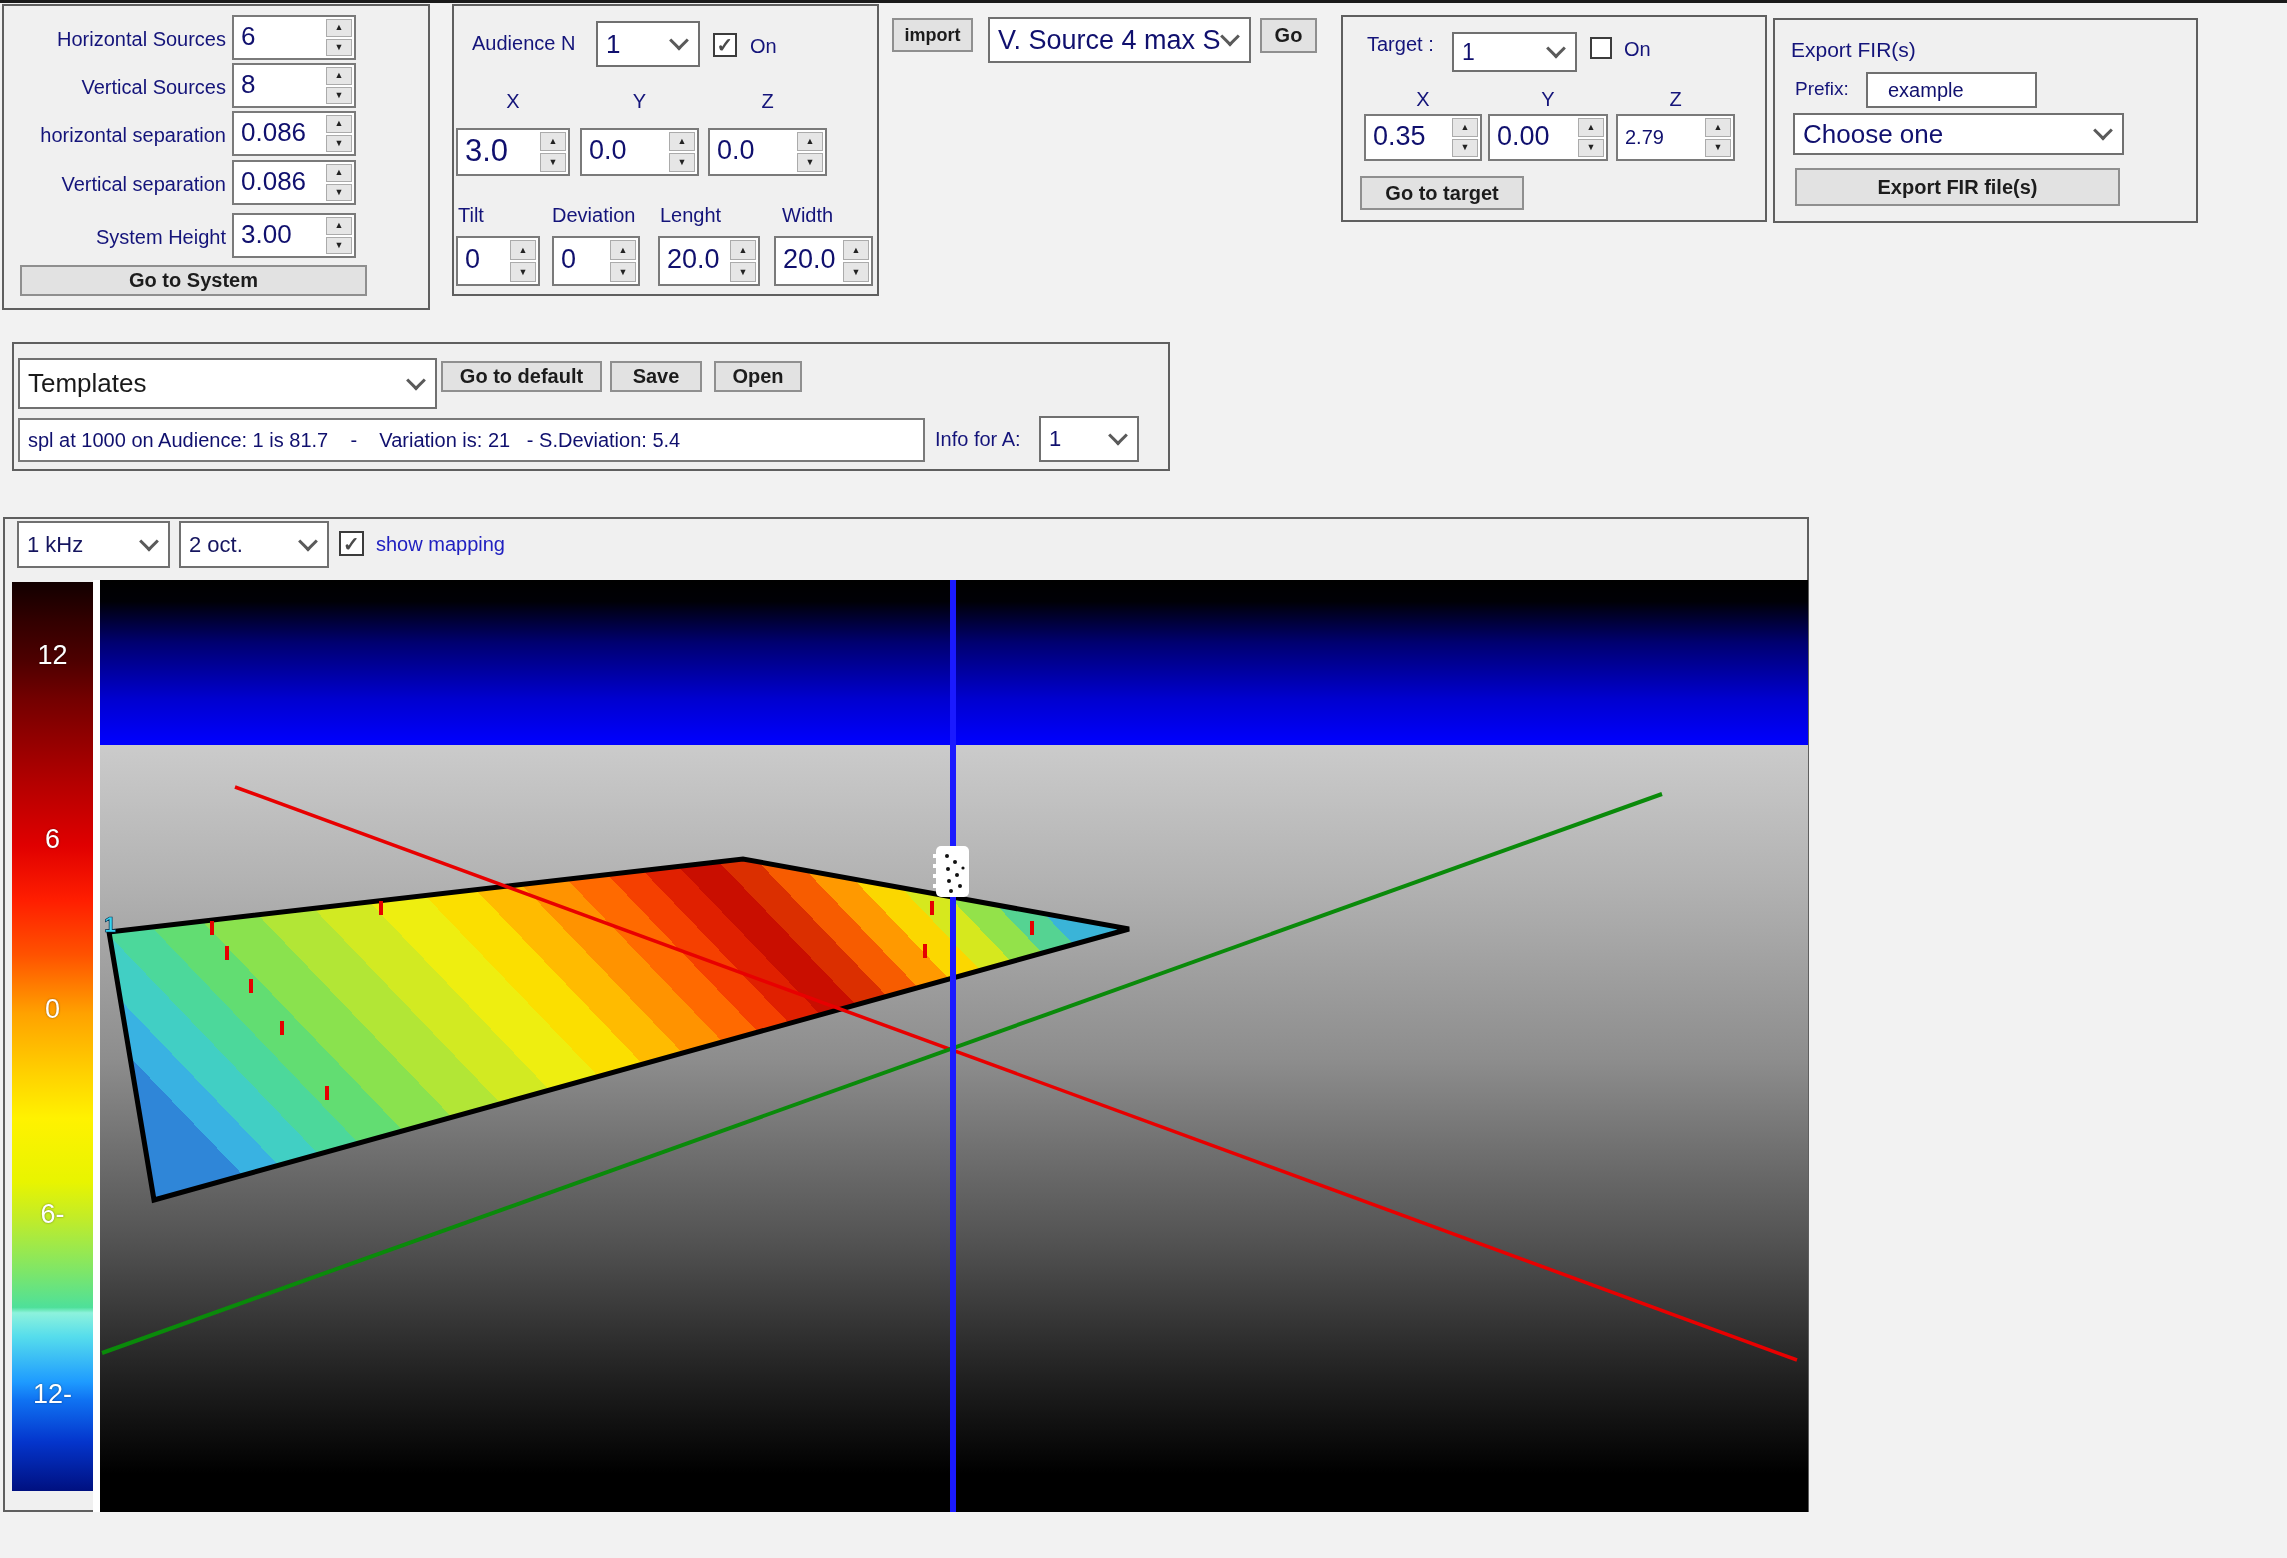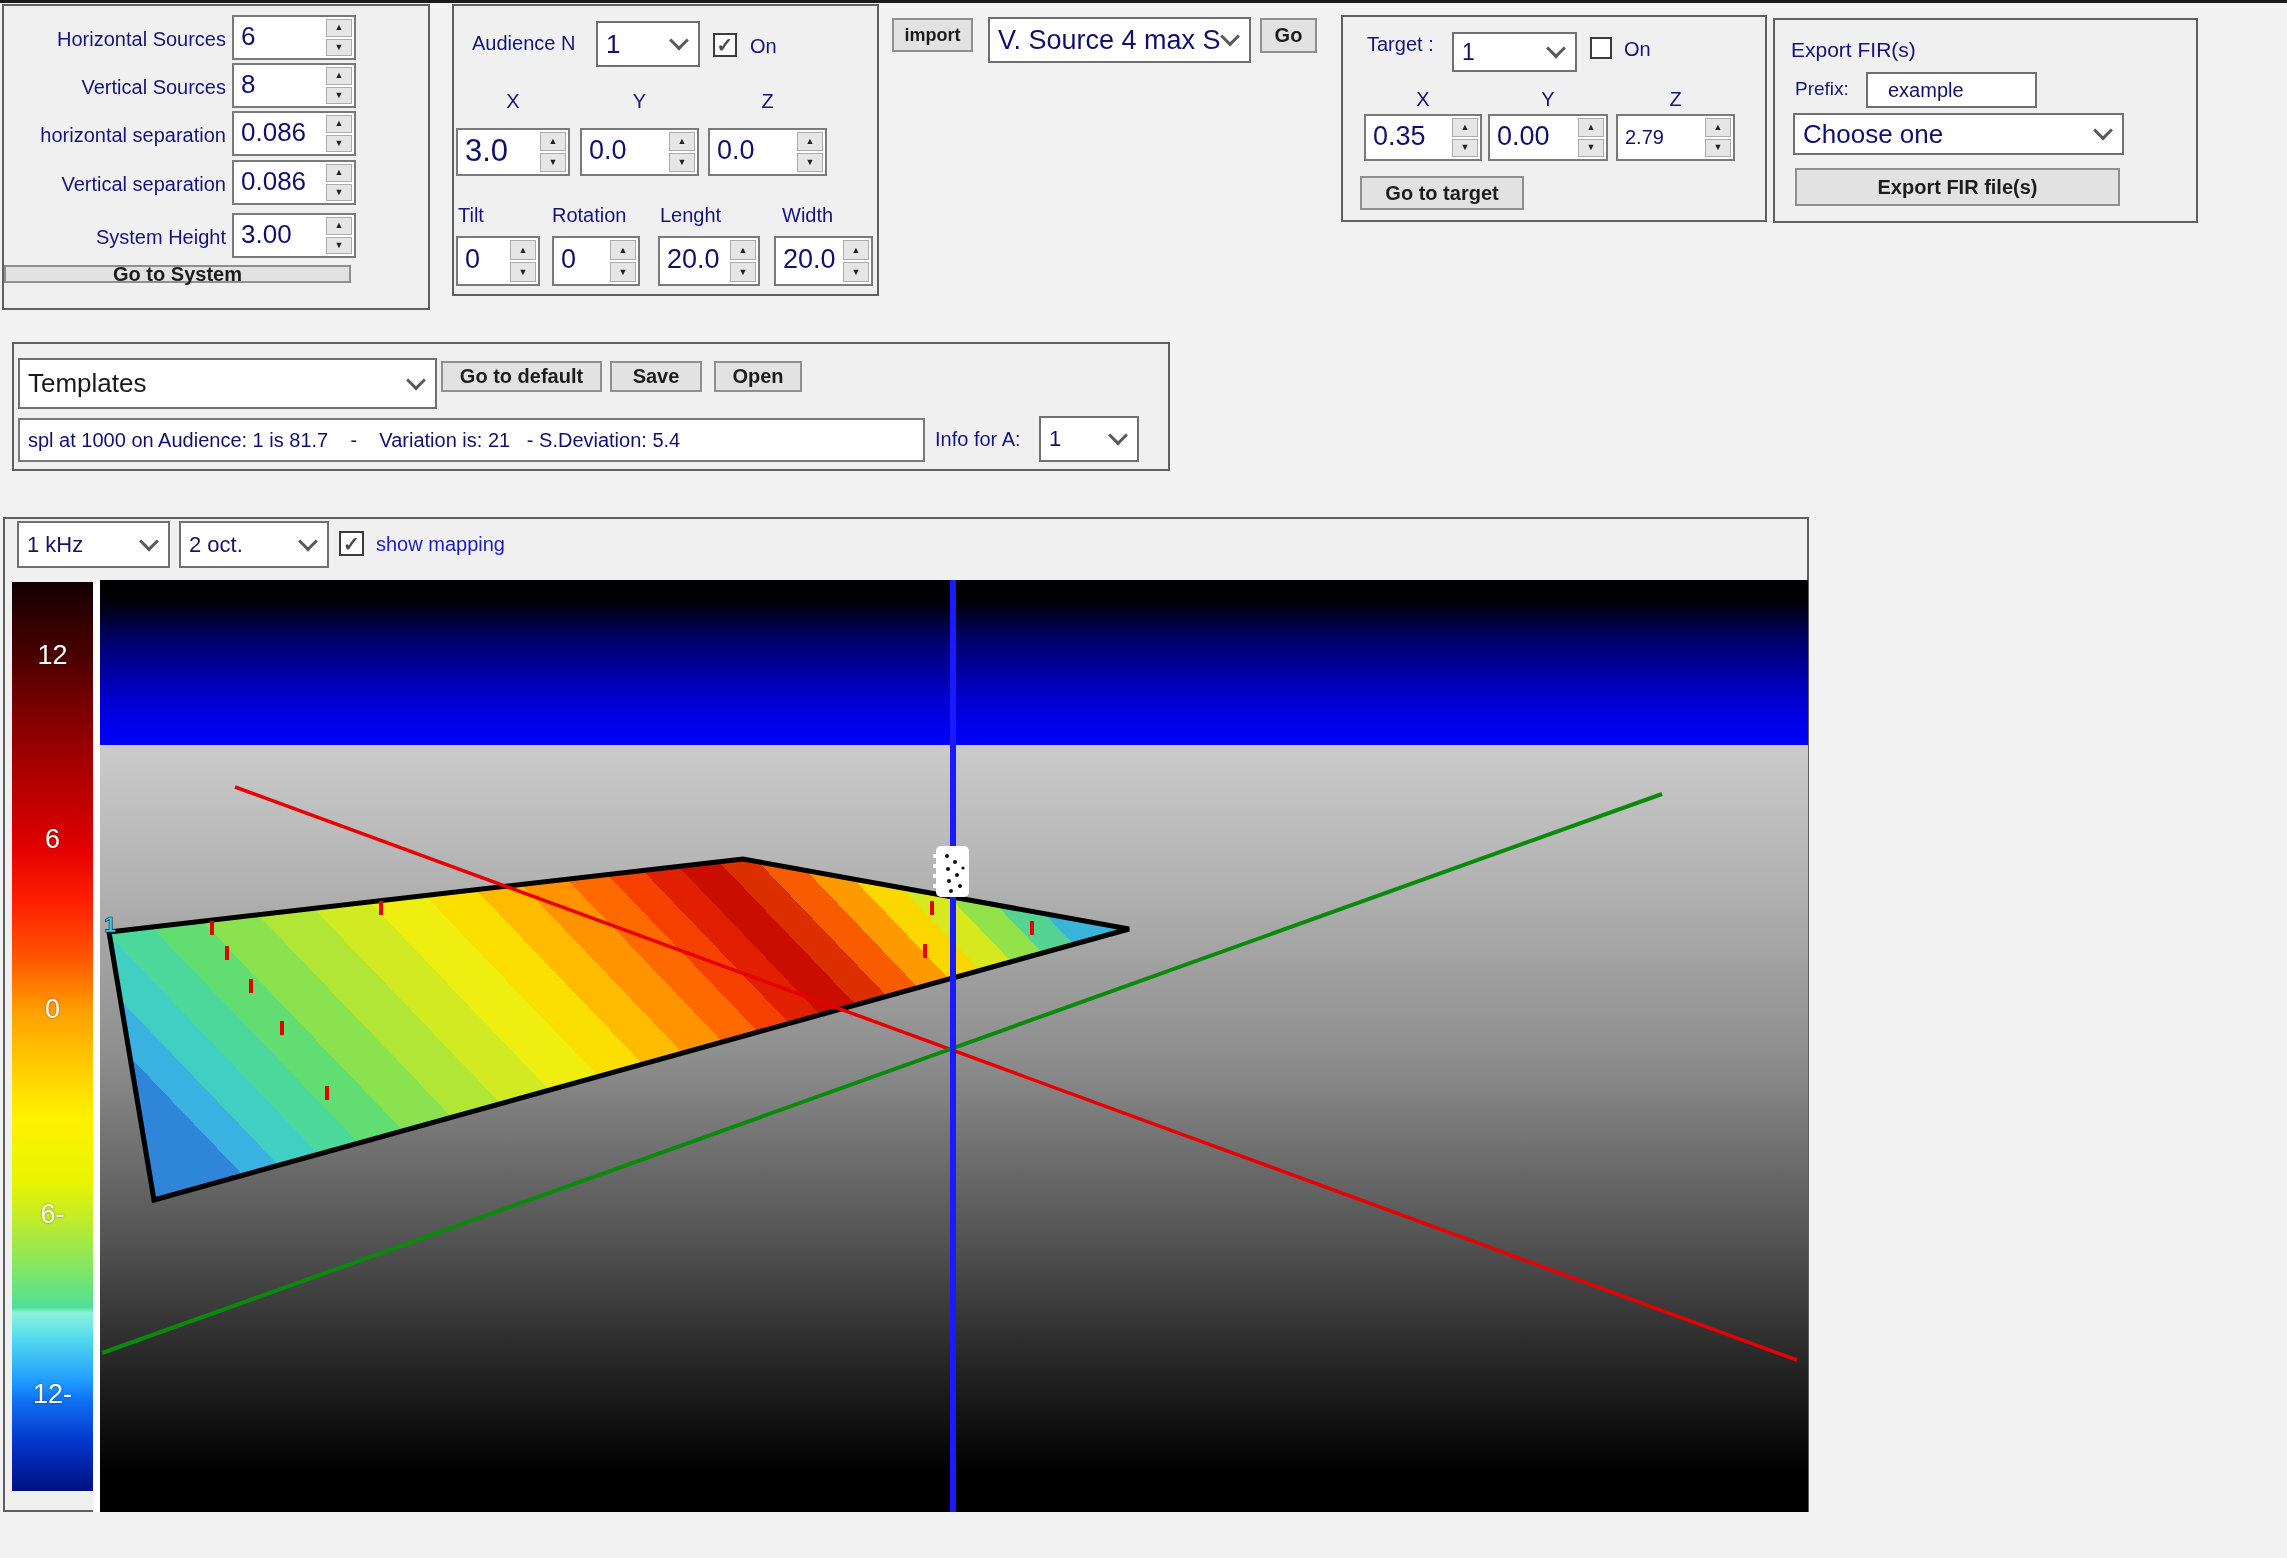--- a/index.html
+++ b/index.html
@@ -62,21 +62,21 @@
         </div>
     </div>
     <span class="lbl r" style="left:8px;top:220px;width:214px;">System Height</span>
     <div class="spin" style="left:228px;top:207px;width:124px;height:45px;">
       <span class="val">3.00</span>
       <div class="spinbtns">
           <div class="sb">▲</div>
           <div class="sb">▼</div>
         </div>
     </div>
-    <button class="btn" style="left:0;top:259px;width:347px;height:18px;">Go to System</button>
+    <button class="btn" style="left:16px;top:259px;width:347px;height:31px;">Go to System</button>
   </div>
 
   <div class="panel" style="left:452px;top:4px;width:427px;height:292px;">
     <span class="lbl" style="left:18px;top:26px;">Audience N</span>
     <div class="dd" style="left:142px;top:15px;width:104px;height:46px;font-size:26px;">
       <span class="ddval">1</span>
       <span class="chev"></span>
     </div>
     <div class="cb" style="left:259px;top:27px;">
         <span>✓</span>
@@ -103,21 +103,21 @@
     </div>
     <div class="spin" style="left:254px;top:122px;width:119px;height:48px;">
       <span class="val" style="font-size:27px;">0.0</span>
       <div class="spinbtns">
           <div class="sb">▲</div>
           <div class="sb">▼</div>
         </div>
     </div>
 
     <span class="lbl" style="left:4px;top:198px;">Tilt</span>
-    <span class="lbl" style="left:98px;top:198px;">Rotation</span>
+    <span class="lbl" style="left:98px;top:198px;">Deviation</span>
     <span class="lbl" style="left:206px;top:198px;">Lenght</span>
     <span class="lbl" style="left:328px;top:198px;">Width</span>
 
     <div class="spin" style="left:2px;top:230px;width:84px;height:50px;">
       <span class="val" style="font-size:27px;">0</span>
       <div class="spinbtns">
           <div class="sb">▲</div>
           <div class="sb">▼</div>
         </div>
     </div>

